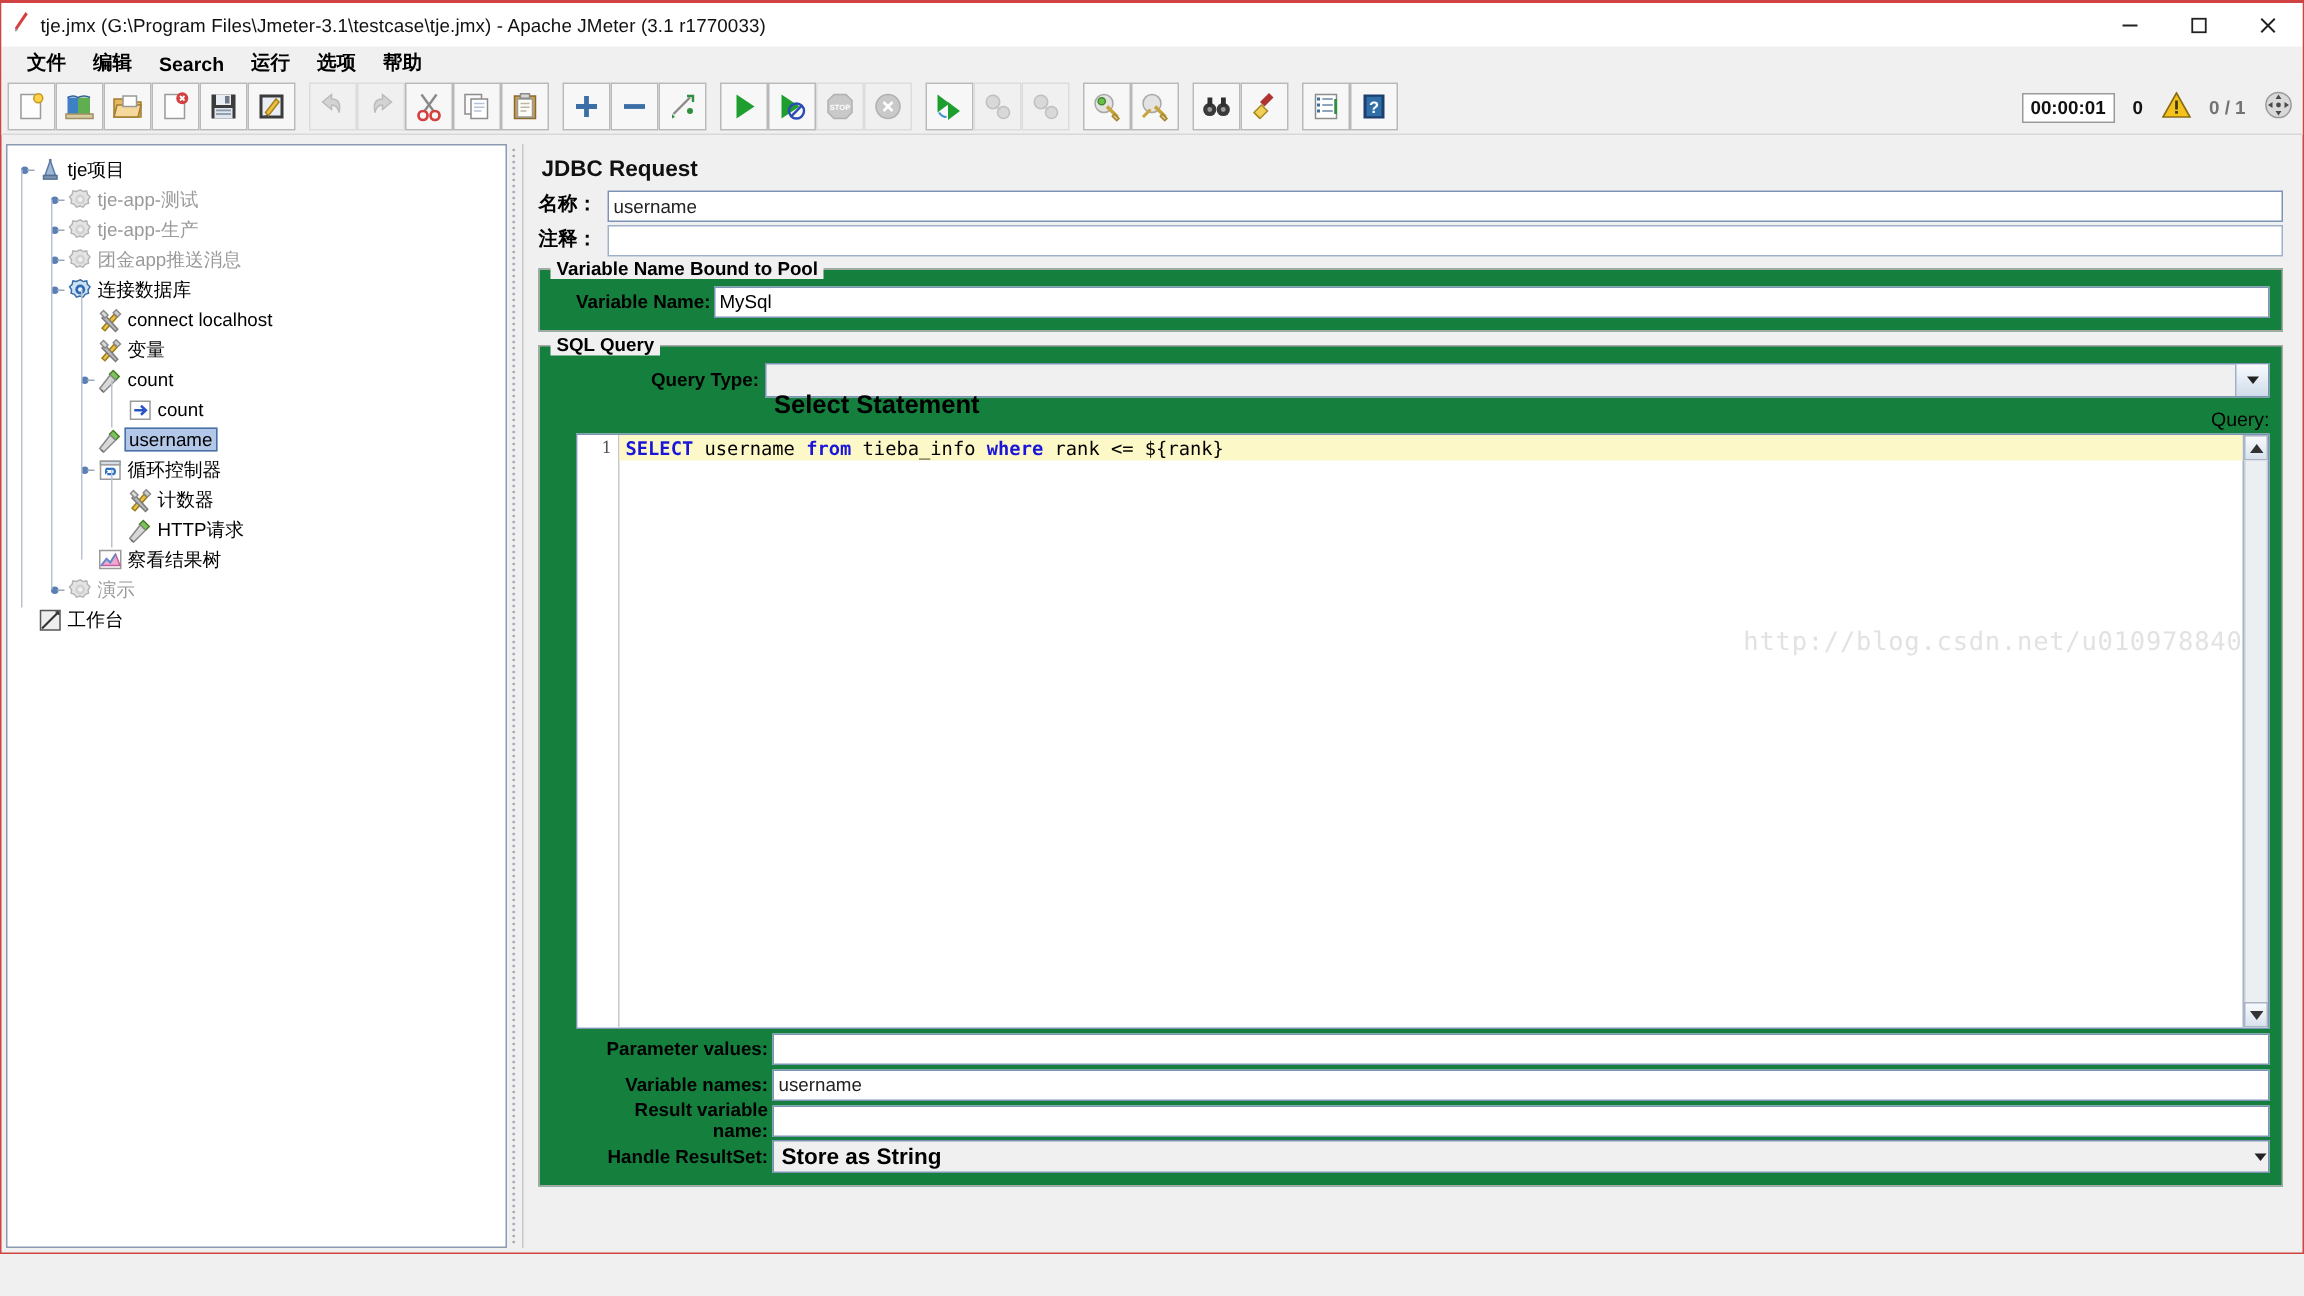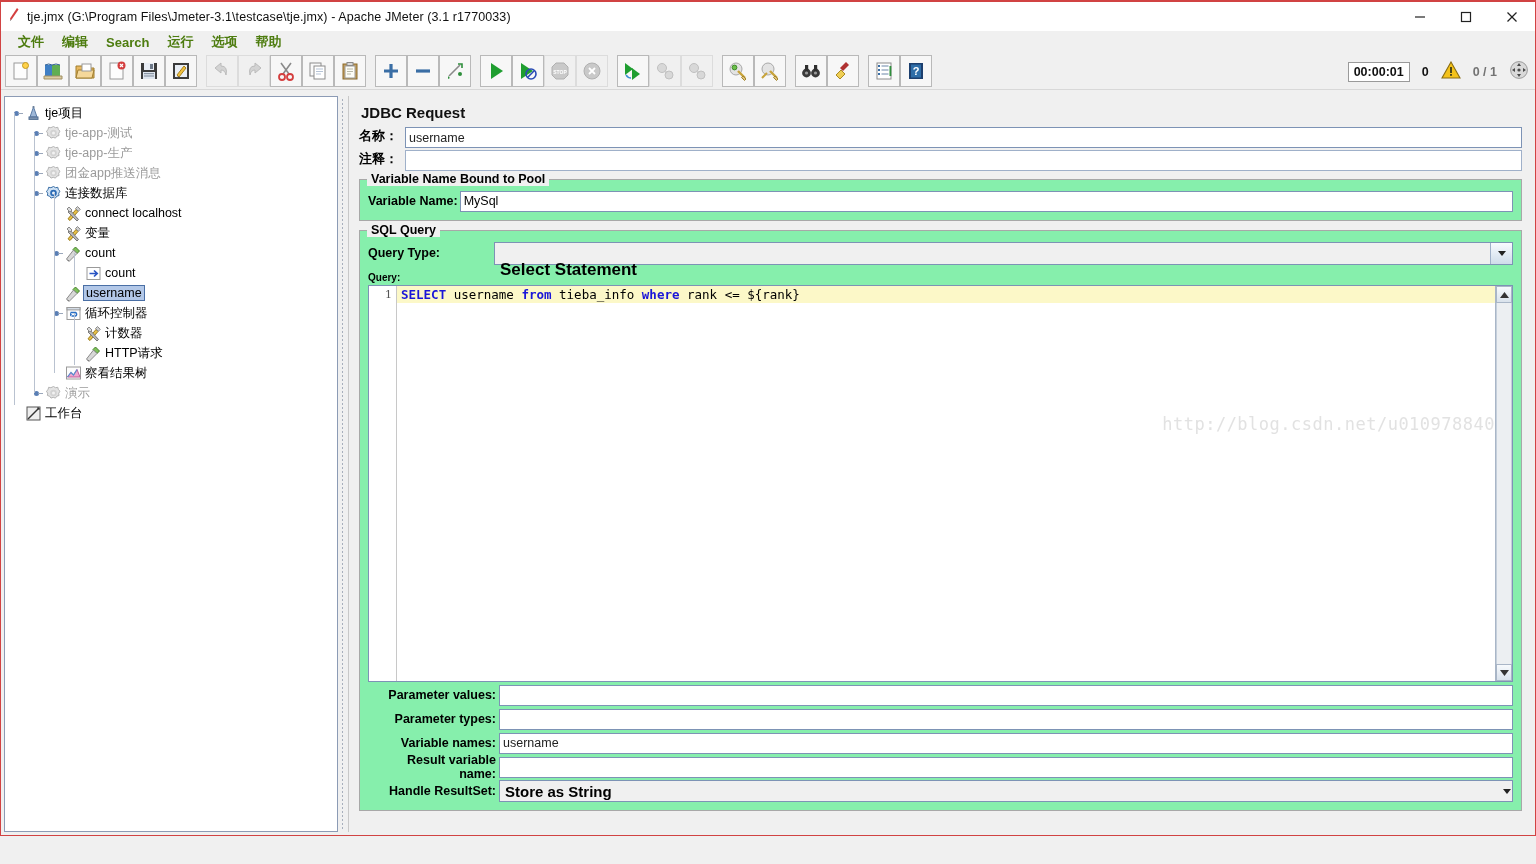--- a/index.html
+++ b/index.html
@@ -21,21 +21,21 @@
   .tb-icon { width:26px; text-align:center; font-size:13px; color:#c0392b; }
   .tb-title { font-size:12.5px; color:#111; letter-spacing:0.1px; }
   .winbtns { position:absolute; right:0; top:0; height:29px; display:flex; }
   .winbtn { width:46px; height:29px; display:flex; align-items:center; justify-content:center;
             color:#222; font-size:12px; }
   .winbtn svg { display:block; }
 
   
   .menubar { height:22px; background:#f0f0f0; display:flex; align-items:center;
              padding-left:8px; gap:0px; }
-  .menuitem { font-size:13px; color:#4d7c0f; padding:2px 9px; font-weight:bold;
+  .menuitem { font-size:13px; color:#000000; padding:2px 9px; font-weight:bold;
               font-family:"Liberation Sans", sans-serif; }
 
   
   .toolbar { height:37px; background:#f0f0f0; display:flex; align-items:center;
              padding:0 4px; position:relative; border-bottom:1px solid #d8d8d8; }
   .tgroup { display:flex; align-items:center; }
   .tsep { width:9px; }
   .tbtn { width:32px; height:32px; margin:0 0px; border:1px solid #b9b9b9;
           background:#f7f7f7; display:flex; align-items:center; justify-content:center;
           position:relative; }
@@ -78,40 +78,40 @@
 
   
   .panel-title { font-size:15px; font-weight:bold; color:#111; padding:8px 0 6px 12px; }
   .formrow { display:flex; align-items:flex-start; height:22px; margin:0 10px 1px 10px; }
   .flabel { font-size:13px; font-weight:bold; color:#000; width:46px; text-align:left; }
   .finput { flex:1; height:21px; background:#fff; border:1px solid #7d93b5;
             font-size:12.5px; color:#222; padding:1px 3px; display:flex; align-items:center; }
   .finput.plain { border:1px solid #9fb0c9; }
 
   .groupbox { margin:7px 10px 0 10px; border:1px solid #a8a8a8; position:relative;
-              padding:10px 8px 8px 8px; background:#86efac; }
+              padding:10px 8px 8px 24px; background:#15803d; }
   .gtitle { position:absolute; top:-8px; left:7px; background:#f0f0f0; padding:0 4px;
             font-size:12.5px; font-weight:bold; color:#000; }
 
   .vnrow { display:flex; align-items:center; height:22px; }
   .vnlabel { font-size:12.5px; font-weight:bold; color:#000; margin-right:2px; }
   .vninput { flex:1; height:21px; background:#fff; border:1px solid #7d93b5;
              font-size:12.5px; padding:1px 3px; display:flex; align-items:center; }
 
   .qtrow { display:flex; align-items:center; height:24px; }
-  .qtlabel { font-size:12.5px; font-weight:bold; color:#000; width:122px; text-align:left;
+  .qtlabel { font-size:12.5px; font-weight:bold; color:#000; width:122px; text-align:right;
              margin-right:4px; }
   .combo { flex:1; height:23px; border:1px solid #7d93b5; background:#f0f0f0;
            display:flex; align-items:center; position:relative; }
   .combo .cval { font-size:17px; font-weight:bold; color:#000; padding-left:5px; flex:1;margin-top:33px; }
   .combo .carrow { width:22px; height:100%; border-left:1px solid #9fb0c9;
         background:linear-gradient(#f8fbff,#cfdcea); display:flex; align-items:center;
         justify-content:center; }
 
-  .qcaption { text-align:left; font-size:10px; font-weight:bold; color:#000;
+  .qcaption { text-align:right; font-size:13px; font-weight:normal; color:#000;
               margin:7px 0 2px 0; }
 
   .editor { border:1px solid #7d93b5; background:#fff; display:flex; height:397px;
             position:relative; overflow:hidden; }
   .gutter { width:28px; background:#fff; border-right:1px solid #c8c8c8;
             text-align:right; padding:2px 4px 0 0; font-family:"DejaVu Serif", serif;
             font-size:11px; color:#555; }
   .codearea { flex:1; position:relative; }
   .codeline { background:#fcf8c8; height:17px; line-height:17px;
               font-family:"DejaVu Sans Mono", monospace; font-size:12.5px;
@@ -679,24 +679,20 @@
               <svg width="9" height="6" viewBox="0 0 9 6">
                   <path d="M0 0 L9 0 L4.5 6 Z" fill="#333"></path>
                 </svg>
             </div>
           </div>
         </div>
 
         <div id="bottom-fields">
             <div class="brow">
               <div class="blabel">Parameter values:</div>
-              <div class="binput"></div>
-            </div>
-            <div class="brow">
-              <div class="blabel">Parameter types:</div>
               <div class="binput"></div>
             </div>
             <div class="brow">
               <div class="blabel">Variable names:</div>
               <div class="binput">username</div>
             </div>
             <div class="brow">
               <div class="blabel">Result variable name:</div>
               <div class="binput"></div>
             </div>

